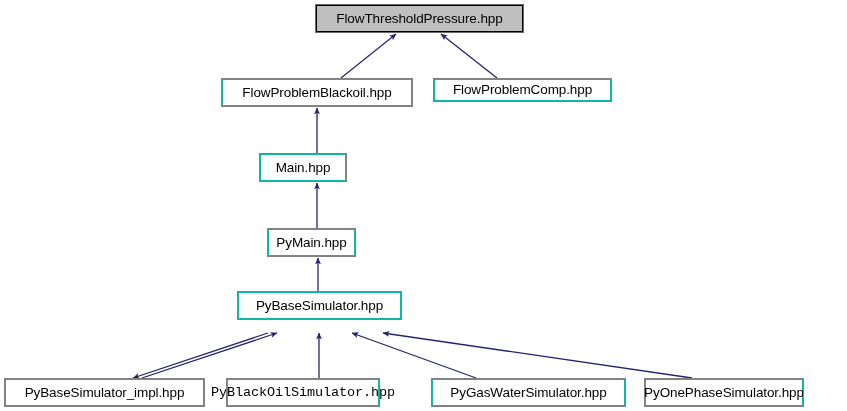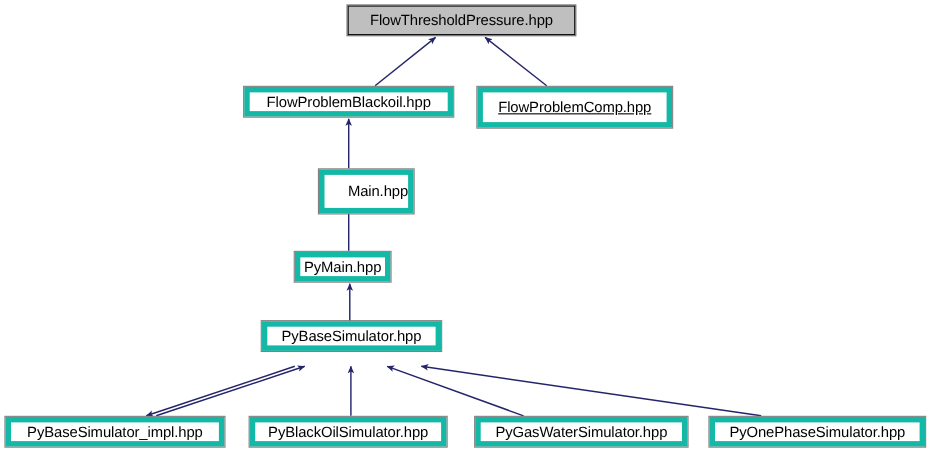--- a/index.html
+++ b/index.html
@@ -25,21 +25,21 @@
     width: 847px;
     height: 411px;
   }
   .node {
     position: absolute;
     box-sizing: border-box;
     display: flex;
     align-items: center;
     justify-content: center;
     background: #ffffff;
-    border: 5px solid #14b8a6;
+    border: 1px solid #14b8a6;
     outline: 1px solid #808080;
     outline-offset: 0px;
     color: #000000;
     font-size: 13.5px;
     line-height: 1;
     letter-spacing: -0.1px;
     white-space: nowrap;
     z-index: 2;
   }
   .node.root {
@@ -74,39 +74,39 @@
       <line x1="692" y1="378" x2="383" y2="333" stroke="#24246b" stroke-width="1.3" marker-end="url(#arrowhead)"></line>
     </svg>
 
   <div id="node-layer">
       <div class="node root" style="left: 316px; top: 5px; width: 207px; height: 27px;">
         <span class="node-label">FlowThresholdPressure.hpp</span>
       </div>
       <div class="node" style="left: 222px; top: 79px; width: 190px; height: 27px;">
         <span class="node-label">FlowProblemBlackoil.hpp</span>
       </div>
-      <div class="node" style="left: 434px; top: 79px; width: 177px; height: 37px; text-decoration: underline;">
+      <div class="node" style="left: 434px; top: 79px; width: 177px; height: 22px;">
         <span class="node-label">FlowProblemComp.hpp</span>
       </div>
-      <div class="node" style="left: 290px; top: 154px; width: 86px; height: 40px; justify-content: flex-end;">
+      <div class="node" style="left: 260px; top: 154px; width: 86px; height: 27px;">
         <span class="node-label">Main.hpp</span>
       </div>
       <div class="node" style="left: 268px; top: 229px; width: 87px; height: 27px;">
         <span class="node-label">PyMain.hpp</span>
       </div>
       <div class="node" style="left: 238px; top: 292px; width: 163px; height: 27px;">
         <span class="node-label">PyBaseSimulator.hpp</span>
       </div>
       <div class="node" style="left: 5px; top: 379px; width: 199px; height: 27px; text-align: center;">
         <span class="node-label">PyBaseSimulator_impl.hpp</span>
       </div>
-      <div class="node" style="left: 227px; top: 379px; width: 179px; height: 27px;">
+      <div class="node" style="left: 227px; top: 379px; width: 152px; height: 27px; font-family: Liberation Mono, monospace;">
         <span class="node-label">PyBlackOilSimulator.hpp</span>
       </div>
       <div class="node" style="left: 432px; top: 379px; width: 193px; height: 27px;">
         <span class="node-label">PyGasWaterSimulator.hpp</span>
       </div>
-      <div class="node" style="left: 645px; top: 379px; width: 196px; height: 27px; text-align: center;">
+      <div class="node" style="left: 645px; top: 379px; width: 158px; height: 27px; text-align: center;">
         <span class="node-label">PyOnePhaseSimulator.hpp</span>
       </div>
     </div>
 
 </div>
 
 </body></html>

